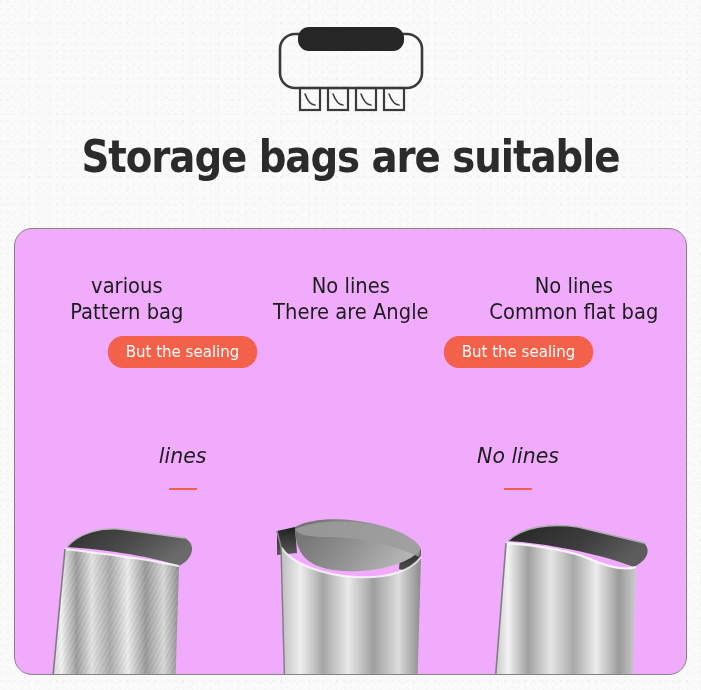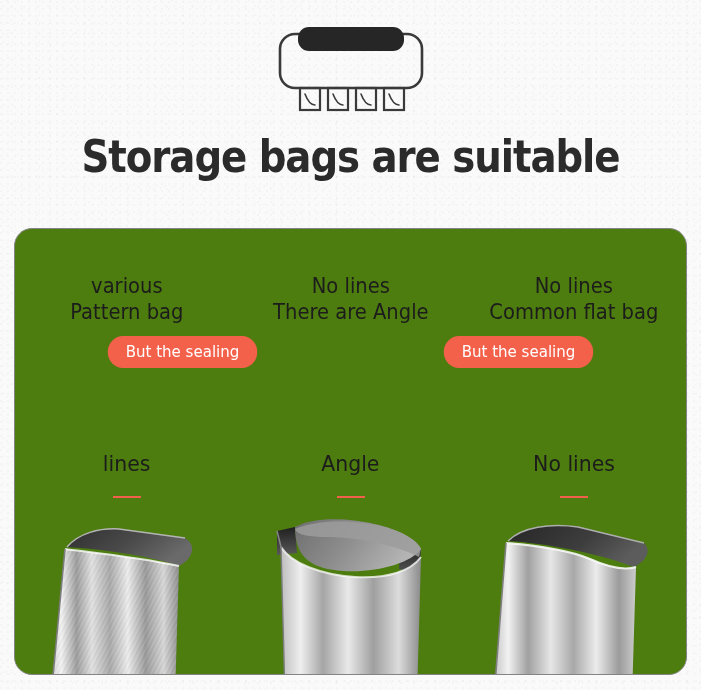--- a/index.html
+++ b/index.html
@@ -56,21 +56,21 @@
   }
 
   
   #card {
     position: absolute;
     left: 14px;
     top: 228px;
     width: 673px;
     height: 447px;
     box-sizing: border-box;
-    background: #4d7c0f;
+    background: #f0abfc;
     border: 1.5px solid #848484;
     border-radius: 18px;
     overflow: hidden;
   }
 
   
   .col-row {
     position: absolute;
     left: 0;
     right: 0;
@@ -100,21 +100,21 @@
     color: #ffffff;
     padding: 6px 19px 7px 19px;
     border-radius: 999px;
     white-space: nowrap;
     transform: scaleX(0.94);
   }
   .pill.orange { background: #f4614b; }
   .pill.dark   { background: #262626; }
 
   
-  #feature-row { top: 222px; }
+  #feature-row { top: 214px; font-style: italic; }
   .feature-label {
     font-family: "DejaVu Sans", sans-serif;
     font-size: 22px;
     color: #1c1c1c;
     white-space: nowrap;
     transform: scaleX(0.93);
     display: inline-block;
   }
   .feature-rule {
     width: 28px;
@@ -201,24 +201,20 @@
       <span class="pill orange">But the sealing</span>
     </div>
   </div>
 
   <div class="col-row" id="feature-row">
     <div class="col">
       <span class="feature-label">lines</span>
       <div class="feature-rule"></div>
     </div>
     <div class="col">
-      <span class="feature-label">Angle</span>
-      <div class="feature-rule"></div>
-    </div>
-    <div class="col">
       <span class="feature-label">No lines</span>
       <div class="feature-rule"></div>
     </div>
   </div>
 
   <div id="bag-row">
 
     <div class="bag-cell">
       <svg class="bag-svg" width="200" height="200" viewBox="0 0 200 200">
         <defs>

